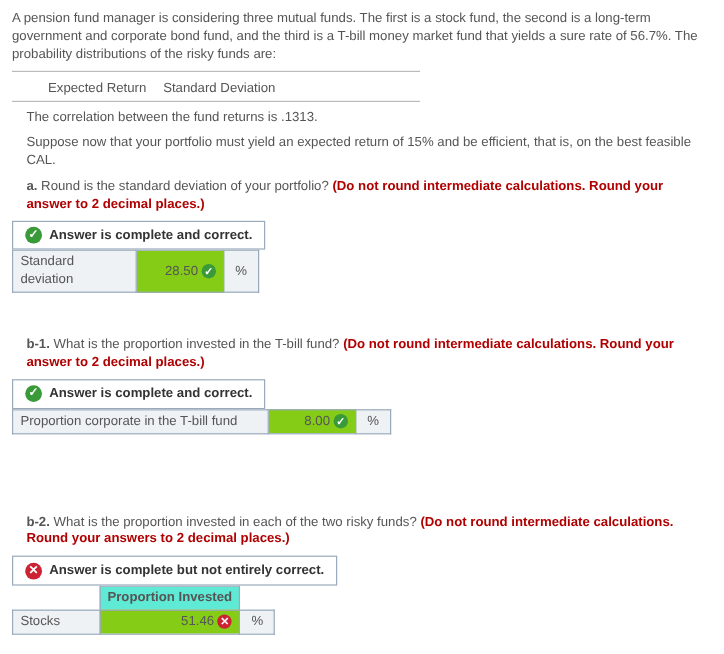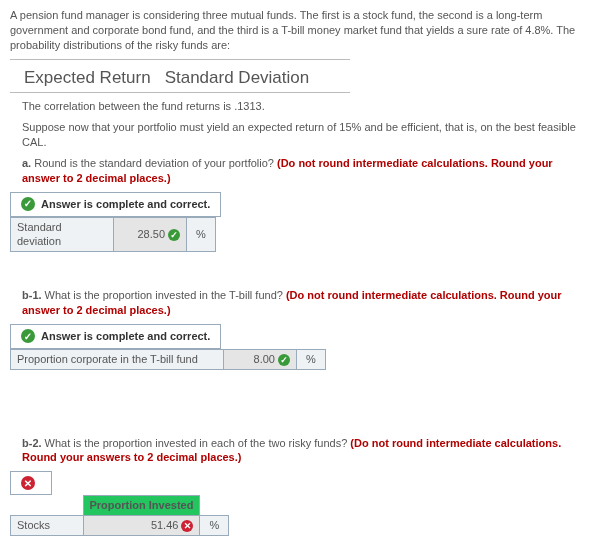--- a/index.html
+++ b/index.html
@@ -7,23 +7,23 @@
     font-size: 11px;
     color: #444;
     margin: 0;
     padding: 8px 10px;
     width: 583px;
     line-height: 1.35;
   }
   .intro { color:#555; margin-bottom:6px; }
   table.given {
     border-collapse: collapse;
-    font-size:17px;
+    font-size:11px;
     color:#666;
-    margin: 4px 0 2px 0;
+    margin: 4px 0 2px 16px;
   }
   table.given th, table.given td {
     padding: 1px 14px 1px 0;
     text-align:left;
     font-weight:normal;
   }
   table.given thead th { color:#555; }
   .hr { border-top:1px solid #bbb; width:340px; margin:1px 0 6px 0;}
   .q { color:#555; margin: 6px 12px; }
   .red { color:#b00000; font-weight:bold; }
@@ -55,43 +55,43 @@
     font-size:11px;
     color:#555;
   }
   table.ans td, table.ans th {
     border:1px solid #9ab;
     padding:2px 6px;
     background:#eef2f5;
     text-align:center;
     font-weight:normal;
   }
-  table.ans th { background:#22c55e; font-weight:bold; }
+  table.ans th { background:#5eead4; font-weight:bold; }
   table.ans td.label { text-align:left; background:#eef2f5; }
   table.ans td.val {
-    background:#e5e5e5;
+    background:#84cc16;
     min-width:60px;
     text-align:right;
   }
   .mini-icon {
     width:12px; height:12px; border-radius:50%;
     display:inline-flex; align-items:center; justify-content:center;
     color:#fff; font-size:9px; font-weight:bold; margin-left:3px; vertical-align:middle;
   }
   .mini-icon.ok { background:#3a9a3a; }
   .mini-icon.no { background:#c23; }
   .pct { background:#eef2f5; width:16px; }
   .spacer { height:30px; }
 </style>
 </head>
 <body>
 
 
 
-<div class="intro">A pension fund manager is considering three mutual funds. The first is a stock fund, the second is a long-term government and corporate bond fund, and the third is a T-bill money market fund that yields a sure rate of 4.8%. The probability distributions of the risky funds are:</div>
+<div class="intro">A pension fund manager is considering three mutual funds. The first is a stock fund, the second is a long-term government and corporate bond fund, and the third is a T-bill money market fund that yields a sure rate of 56.7%. The probability distributions of the risky funds are:</div>
 
 <div class="hr"></div>
 <table class="given">
   <thead>
     <tr>
       <th></th>
       <th>Expected Return</th>
       <th>Standard Deviation</th>
     </tr>
   </thead>
@@ -150,20 +150,21 @@
 <div class="spacer"></div>
 <div class="spacer"></div>
 
 
 <div class="q">
   <span class="bold">b-2.</span><span> What is the proportion invested in each of the two risky funds? </span><span class="red">(Do not round intermediate calculations. Round your answers to 2 decimal places.)</span>
 </div>
 
 <div class="banner bad">
   <span class="icon no">✕</span>
+  <span>Answer is complete but not entirely correct.</span>
 </div>
 <table class="ans">
   <tbody>
       <tr>
     <td class="label" style="border:none;background:transparent;width:60px"></td>
     <th colspan="1">Proportion Invested</th>
     <td style="border:none;background:transparent"></td>
   </tr>
   <tr>
     <td class="label">Stocks</td>

